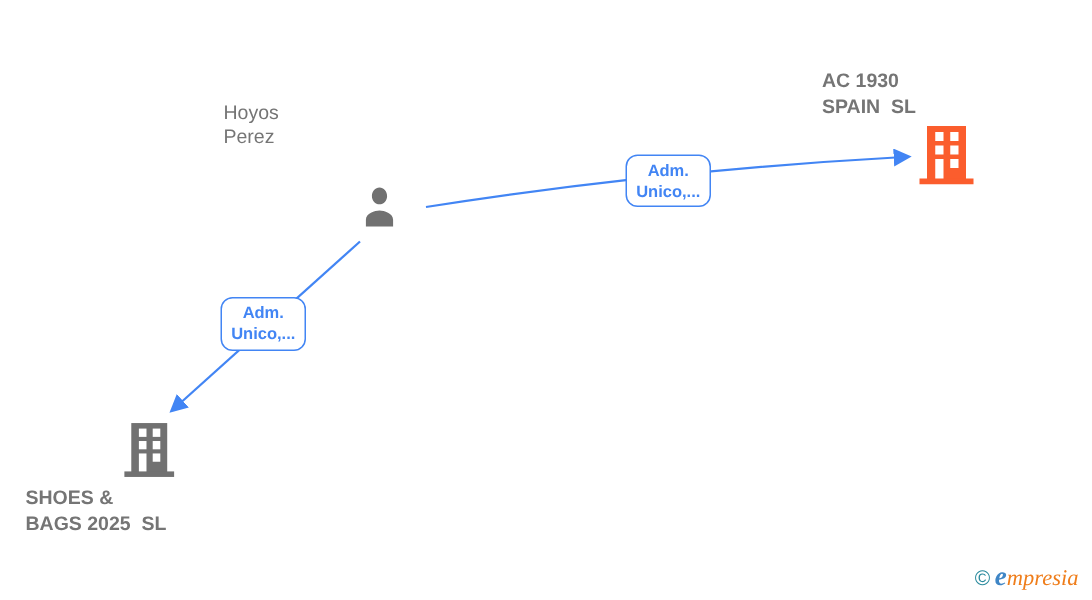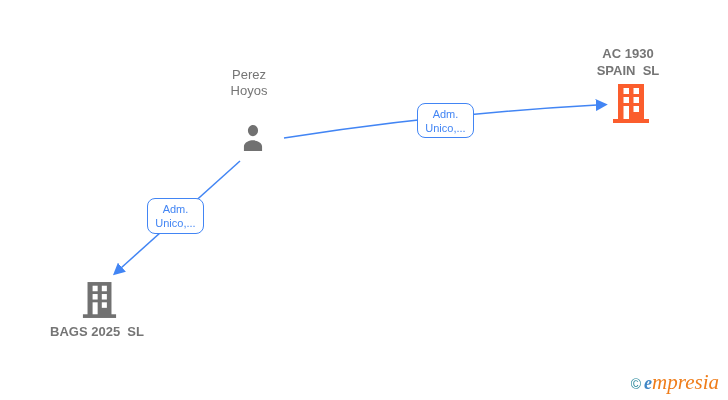--- a/index.html
+++ b/index.html
@@ -28,21 +28,20 @@
     stroke: var(--edge-blue, #4285F4);
     stroke-width: 1.5;
   }
   .node {
     position: absolute;
     z-index: 2;
   }
   .node-label {
     position: absolute;
     z-index: 2;
-    text-align: center;
     color: var(--label-text-gray, #757575);
     font-size: 13px;
     line-height: 15.5px;
   }
   .node-label span {
     display: block;
     white-space: pre-wrap;
   }
   .company-label {
     font-weight: 700;
@@ -58,20 +57,21 @@
     border: 1.5px solid var(--edge-blue, #4285F4);
     border-radius: 8px;
     color: var(--edge-blue, #4285F4);
     font-size: 11px;
     line-height: 14px;
     text-align: center;
     display: flex;
     flex-direction: column;
     justify-content: center;
     cursor: pointer;
+    font-weight: bold;
   }
   .edge-label span { display: block; }
   .logo {
     position: absolute;
     right: 9px;
     bottom: 5px;
     z-index: 2;
     font-size: 15px;
     white-space: nowrap;
   }
@@ -85,41 +85,41 @@
     color: var(--logo-blue, #3F86C6);
     font-family: "Liberation Serif", serif;
     font-style: italic;
     font-size: 18px;
     font-weight: 700;
   }
   .logo .brand-rest {
     color: var(--logo-orange, #EF7D1A);
     font-family: "Liberation Serif", serif;
     font-style: italic;
-    font-size: 21px;
+    font-size: 15px;
   }
 </style>
 </head>
 <body>
 
 <div class="canvas">
 
   <svg class="edges-svg" viewBox="0 0 728 400">
     <defs>
       <marker id="arrowhead" viewBox="0 0 10 10" refX="1" refY="5" markerWidth="8" markerHeight="8" orient="auto">
         <path d="M0,0 L10,5 L0,10 z" style="fill: var(--edge-blue, #4285F4);"></path>
       </marker>
     </defs>
     <path class="edge-line" d="M 284 138 Q 436 114 597 105" marker-end="url(#arrowhead)"></path>
     <path class="edge-line" d="M 240 161 L 121 268" marker-end="url(#arrowhead)"></path>
   </svg>
 
   <div class="node-label" style="left:149px; top:67px; width:200px;">
+    <span>Hoyos</span>
     <span>Perez</span>
-    <span>Hoyos</span>
   </div>
   <div class="node" style="left:237px; top:119px; width:32px; height:36px;">
     <svg width="32" height="36" viewBox="0 0 24 26">
       <path style="fill: var(--icon-gray, #717171);" d="M12 12.4c2.1 0 3.8-1.9 3.8-4.2S14.1 4 12 4 8.2 5.9 8.2 8.2 9.9 12.4 12 12.4z
                M5.2 23.5v-3.4c0-3.2 4.5-4.6 6.8-4.6s6.8 1.4 6.8 4.6v3.4H5.2z"></path>
     </svg>
   </div>
 
   <div class="node-label company-label" style="left:548px; top:46px; width:160px;">
     <span>AC 1930</span>
@@ -152,20 +152,21 @@
         <rect x="11.5" y="4" width="5.5" height="6"></rect>
         <rect x="21.5" y="4" width="5.5" height="6"></rect>
         <rect x="11.5" y="13" width="5.5" height="6"></rect>
         <rect x="21.5" y="13" width="5.5" height="6"></rect>
         <rect x="21.5" y="22" width="5.5" height="6"></rect>
         <rect x="11.5" y="22" width="5.5" height="13"></rect>
       </g>
     </svg>
   </div>
   <div class="node-label company-label" style="left:17px; top:324px; width:160px;">
+    <span>SHOES &amp;</span>
     <span>BAGS 2025  SL</span>
   </div>
 
   <div class="edge-label" style="left:417px; top:103px;">
     <span>Adm.</span>
     <span>Unico,...</span>
   </div>
   <div class="edge-label" style="left:147px; top:198px; height:36px;">
     <span>Adm.</span>
     <span>Unico,...</span>

